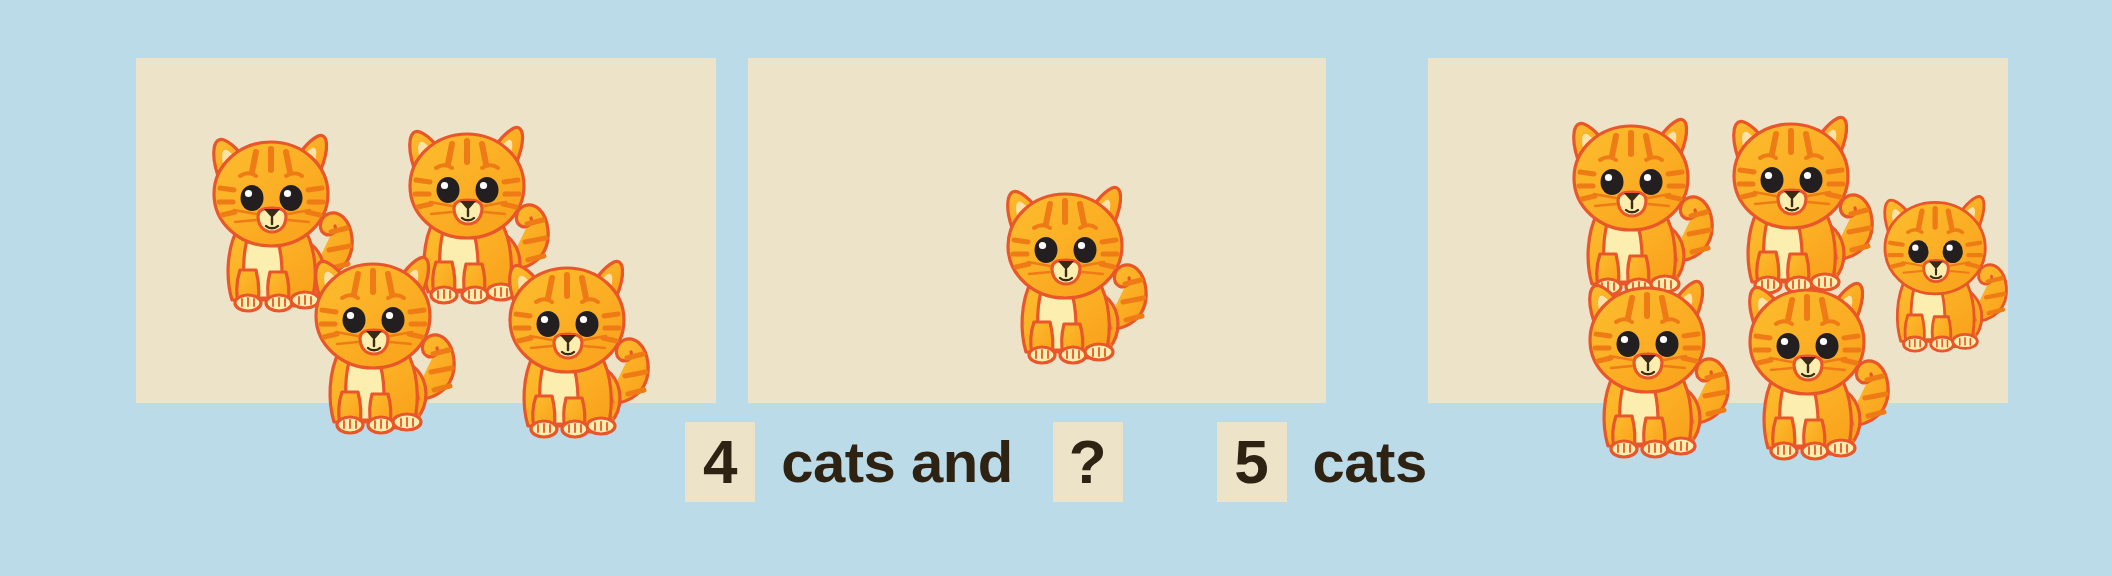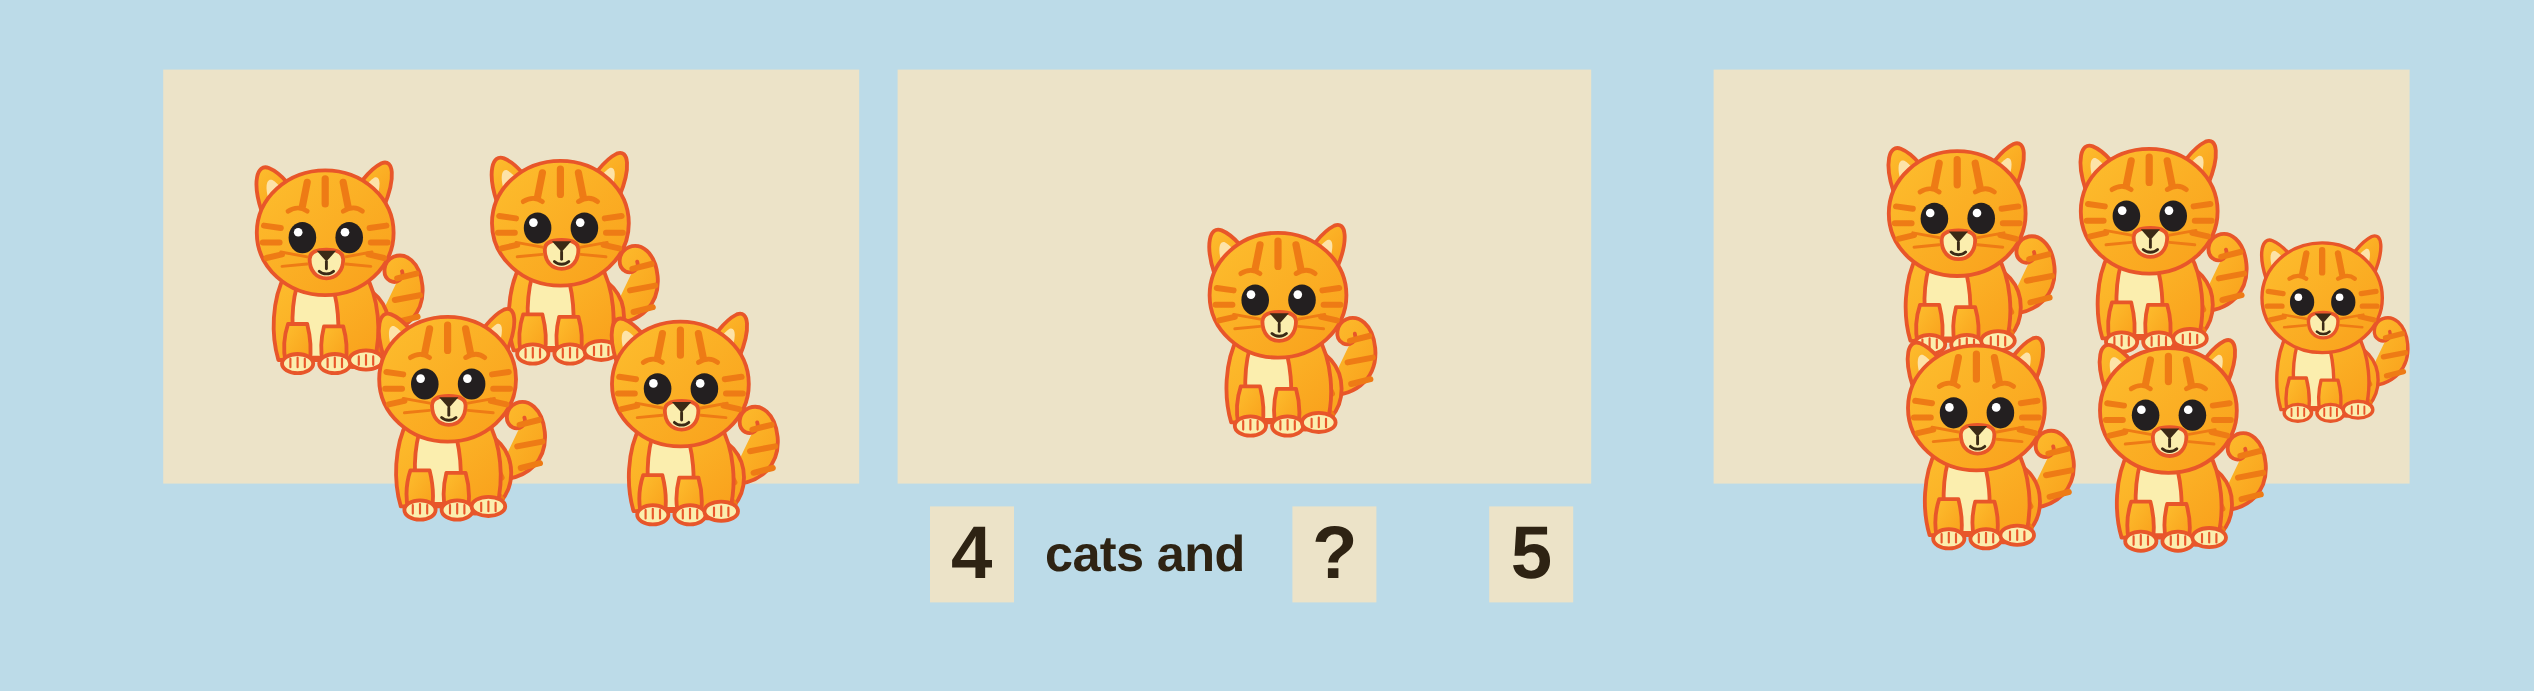--- a/index.html
+++ b/index.html
@@ -68,21 +68,21 @@
     display: flex;
     align-items: center;
     justify-content: center;
     box-sizing: border-box;
     flex: 0 0 auto;
   }
   .eq-word {
     color: #2e2313;
     font-family: "Liberation Sans", sans-serif;
     font-weight: bold;
-    font-size: 42px;
+    font-size: 58px;
     line-height: 1;
     letter-spacing: -0.5px;
     white-space: nowrap;
     flex: 0 0 auto;
     text-align: center;
   }
   .sp-sm { width: 26px; flex: 0 0 auto; }
   .sp-md { width: 40px; flex: 0 0 auto; }
   .sp-lg { width: 68px; flex: 0 0 auto; }
 </style>
@@ -739,15 +739,16 @@
   <div id="equation">
     <div class="eq-box">4</div>
     <div class="sp-sm"></div>
     <div class="eq-word">cats and</div>
     <div class="sp-md"></div>
     <div class="eq-box">?</div>
     <div class="sp-sm"></div>
     <div class="sp-lg"></div>
     <div class="eq-box">5</div>
     <div class="sp-sm"></div>
+    <div class="eq-word">cats</div>
   </div>
 
 </div>
 
 </body></html>

